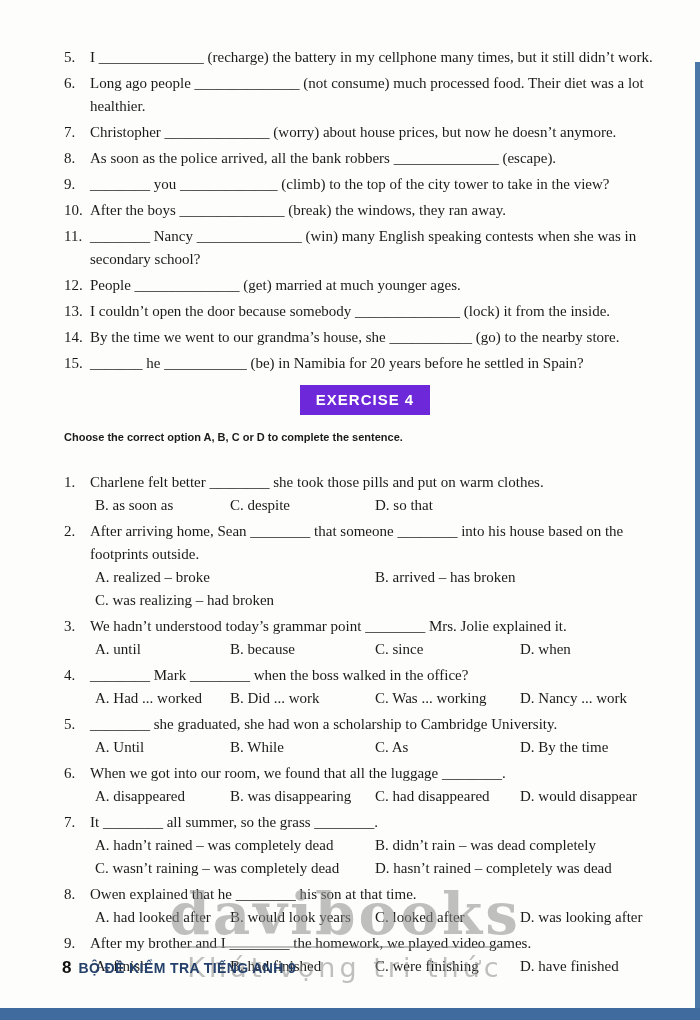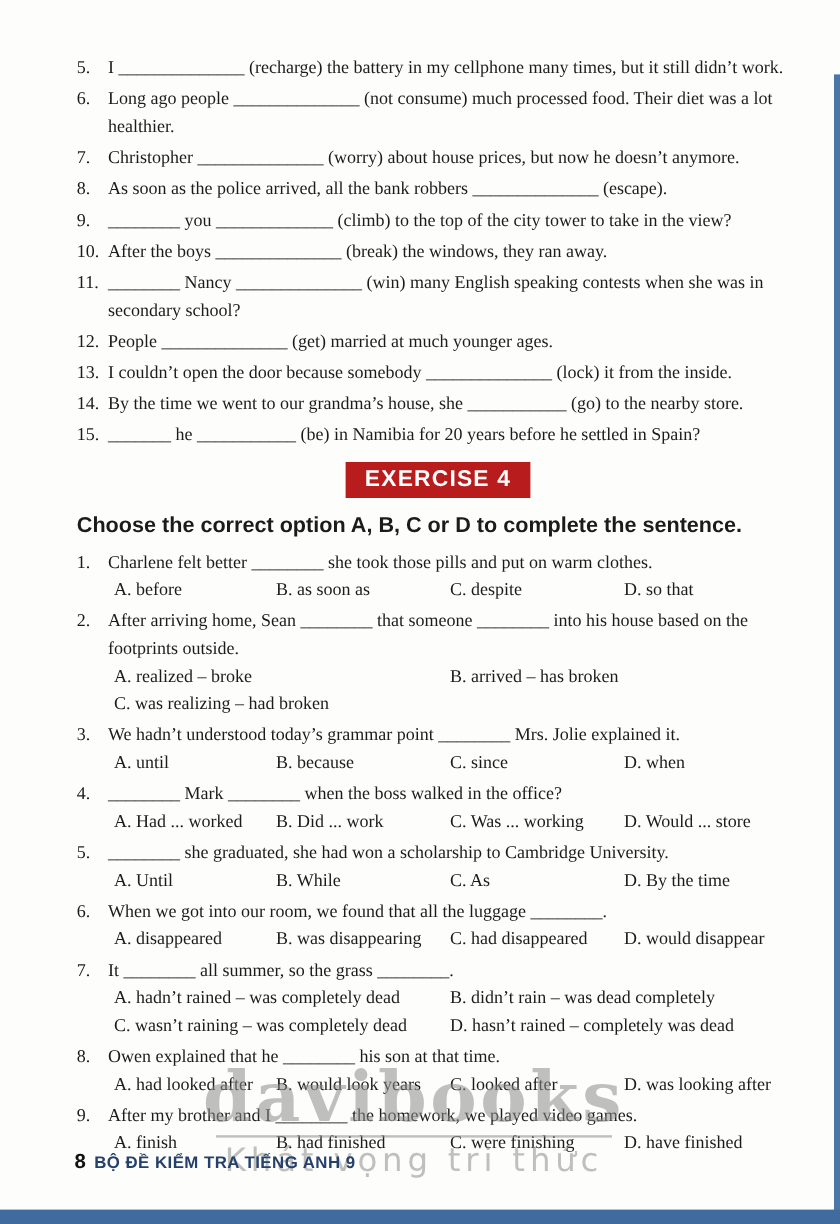--- a/index.html
+++ b/index.html
@@ -10,27 +10,27 @@
     background:#fdfdfb;
     font-family:"Liberation Serif", serif;
     font-size:15px; line-height:23px; color:#1b1b1b;
     padding:46px 34px 0 64px;
   }
   .li { display:flex; margin-bottom:3px; }
   .num { flex:0 0 26px; }
   .txt { flex:1; }
   .ex-header-wrap { display:flex; justify-content:center; margin:10px 0 11px; }
   .ex-header {
-    background:#b91c1c; color:#ffffff;
-    font-family:"Liberation Sans", sans-serif; font-weight:bold;
-    font-size:19px; letter-spacing:1px; padding:3px 16px 4px;
+    background:#6d28d9; color:#ffffff;
+    font-family:"Liberation Sans", sans-serif; font-weight:bold;
+    font-size:15px; letter-spacing:1px; padding:3px 16px 4px;
   }
   .instruction {
     font-family:"Liberation Sans", sans-serif; font-weight:bold;
-    font-size:18px; margin-bottom:9px;
+    font-size:11px; margin-bottom:22px;
   }
   .q { margin-bottom:3px; }
   .q .li { margin-bottom:0; }
   .opts { margin-left:31px; display:grid; line-height:23px; }
   .cols4 { grid-template-columns:135px 145px 145px 1fr; }
   .cols2 { grid-template-columns:280px 1fr; }
   .footer {
     position:absolute; left:62px; top:956px;
     display:flex; align-items:baseline; gap:7px;
   }
@@ -117,21 +117,20 @@
   <div class="instruction">Choose the correct option A, B, C or D to complete the sentence.</div>
 
   <div>
 
     <div class="q">
       <div class="li">
         <span class="num">1.</span>
         <span class="txt">Charlene felt better ________ she took those pills and put on warm clothes.</span>
       </div>
       <div class="opts cols4">
-        <span>A. before</span>
         <span>B. as soon as</span>
         <span>C. despite</span>
         <span>D. so that</span>
       </div>
     </div>
 
     <div class="q">
       <div class="li">
         <span class="num">2.</span>
         <span class="txt">After arriving home, Sean ________ that someone ________ into his house based on the footprints outside.</span>
@@ -158,21 +157,21 @@
 
     <div class="q">
       <div class="li">
         <span class="num">4.</span>
         <span class="txt">________ Mark ________ when the boss walked in the office?</span>
       </div>
       <div class="opts cols4">
         <span>A. Had ... worked</span>
         <span>B. Did ... work</span>
         <span>C. Was ... working</span>
-        <span>D. Would ... store</span>
+        <span>D. Nancy ... work</span>
       </div>
     </div>
 
     <div class="q">
       <div class="li">
         <span class="num">5.</span>
         <span class="txt">________ she graduated, she had won a scholarship to Cambridge University.</span>
       </div>
       <div class="opts cols4">
         <span>A. Until</span>

